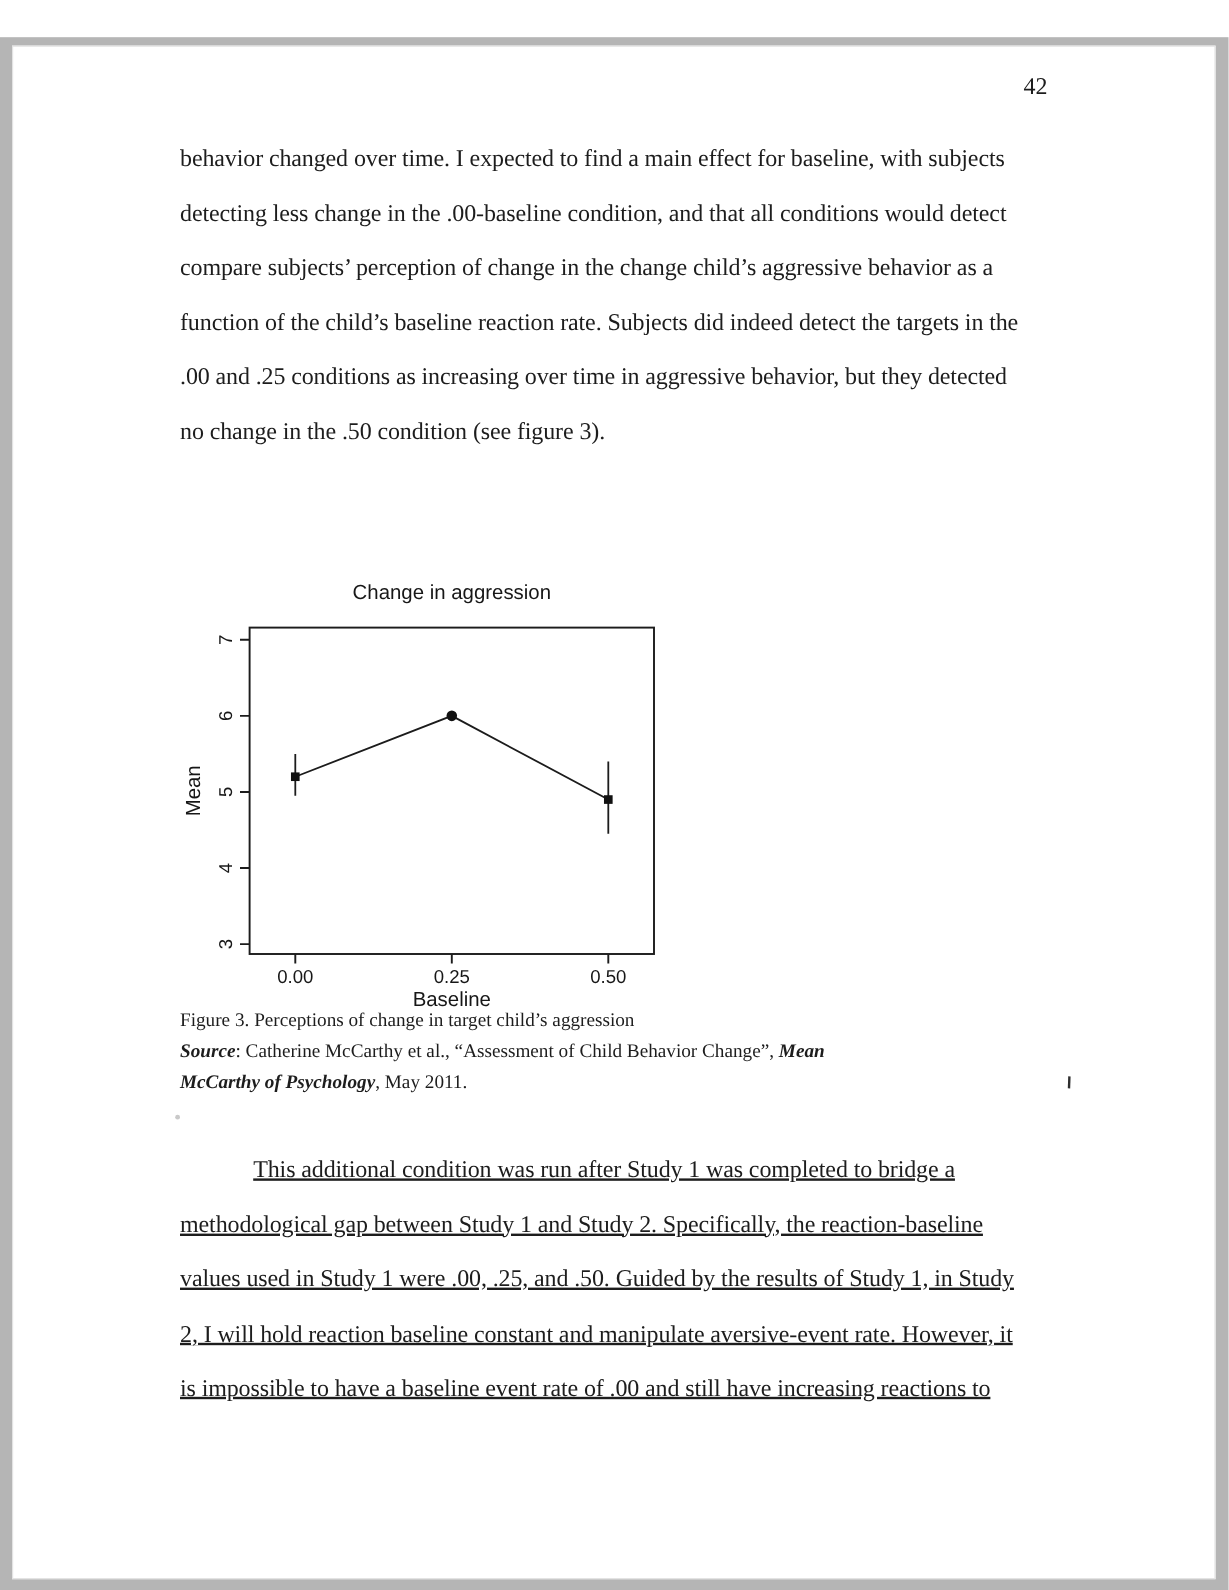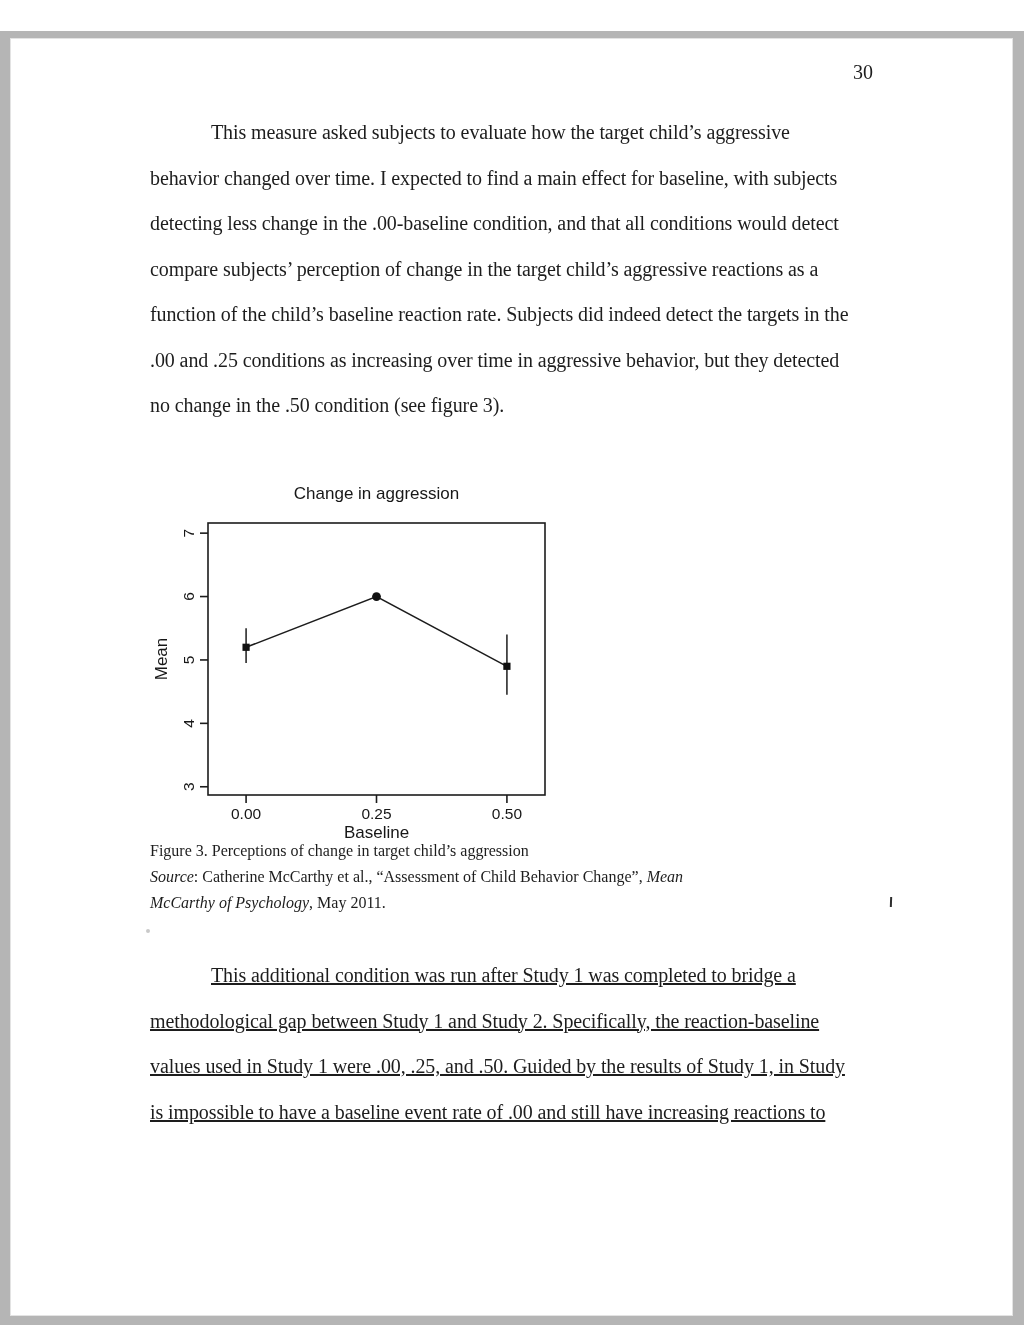--- a/index.html
+++ b/index.html
@@ -18,41 +18,40 @@
   #para1{top:110px;}
   #para2{top:953px;text-decoration:underline;}
   
   #figure-chart{position:absolute;left:145px;top:482px;width:420px;height:366px;}
   .ct{font-family:"Liberation Sans",sans-serif;font-size:17px;fill:#171717;}
   .al{font-family:"Liberation Sans",sans-serif;font-size:17px;fill:#171717;}
   .tl{font-family:"Liberation Sans",sans-serif;font-size:15.5px;fill:#171717;}
   
   .caption{position:absolute;left:150px;top:838px;width:740px;font-size:16px;line-height:26px;}
   .caption .cline{white-space:nowrap;}
-  .it{font-style:italic;}
+  .it{font-style:italic;font-weight:bold;}
   
   .artifact-mark{position:absolute;left:890px;top:897px;width:2px;height:10px;background:#2e2e2e;
                  transform:rotate(2deg);}
   .artifact-dot{position:absolute;left:146px;top:929px;width:4px;height:4px;background:#c9c9c9;
                 border-radius:50%;}
 </style>
 </head>
 <body>
 
 <div id="screenshot">
   <div class="frame"></div>
   <div class="sheet"></div>
 
-  <div class="pagenum">30</div>
+  <div class="pagenum">42</div>
 
   <div id="para1" class="para">
-    <div class="line indent">This measure asked subjects to evaluate how the target child’s aggressive</div>
     <div class="line">behavior changed over time. I expected to find a main effect for baseline, with subjects</div>
     <div class="line">detecting less change in the .00-baseline condition, and that all conditions would detect</div>
-    <div class="line">compare subjects’ perception of change in the target child’s aggressive reactions as a</div>
+    <div class="line">compare subjects’ perception of change in the change child’s aggressive behavior as a</div>
     <div class="line">function of the child’s baseline reaction rate. Subjects did indeed detect the targets in the</div>
     <div class="line">.00 and .25 conditions as increasing over time in aggressive behavior, but they detected</div>
     <div class="line">no change in the .50 condition (see figure 3).</div>
   </div>
 
   <svg id="figure-chart" viewBox="0 0 420 366" xmlns="http://www.w3.org/2000/svg">
       <rect x="63" y="41" width="337" height="272" fill="none" stroke="#1c1c1c" stroke-width="1.6"></rect>
       <text x="231.5" y="17" text-anchor="middle" class="ct">Change in aggression</text>
       <line x1="55" y1="304.75757575757575" x2="63" y2="304.75757575757575" stroke="#1c1c1c" stroke-width="1.6"></line>
       <text x="44" y="304.75757575757575" text-anchor="middle" dominant-baseline="central" class="tl" transform="rotate(-90 44 304.75757575757575)">3</text>
@@ -86,15 +85,16 @@
     <div class="cline"><span class="it">McCarthy of Psychology</span><span>, May 2011.</span></div>
   </div>
 
   <div class="artifact-mark"></div>
   <div class="artifact-dot"></div>
 
   <div id="para2" class="para">
     <div class="line indent">This additional condition was run after Study 1 was completed to bridge a</div>
     <div class="line">methodological gap between Study 1 and Study 2. Specifically, the reaction-baseline</div>
     <div class="line">values used in Study 1 were .00, .25, and .50. Guided by the results of Study 1, in Study</div>
+    <div class="line">2, I will hold reaction baseline constant and manipulate aversive-event rate. However, it</div>
     <div class="line">is impossible to have a baseline event rate of .00 and still have increasing reactions to</div>
   </div>
 </div>
 
 </body></html>

